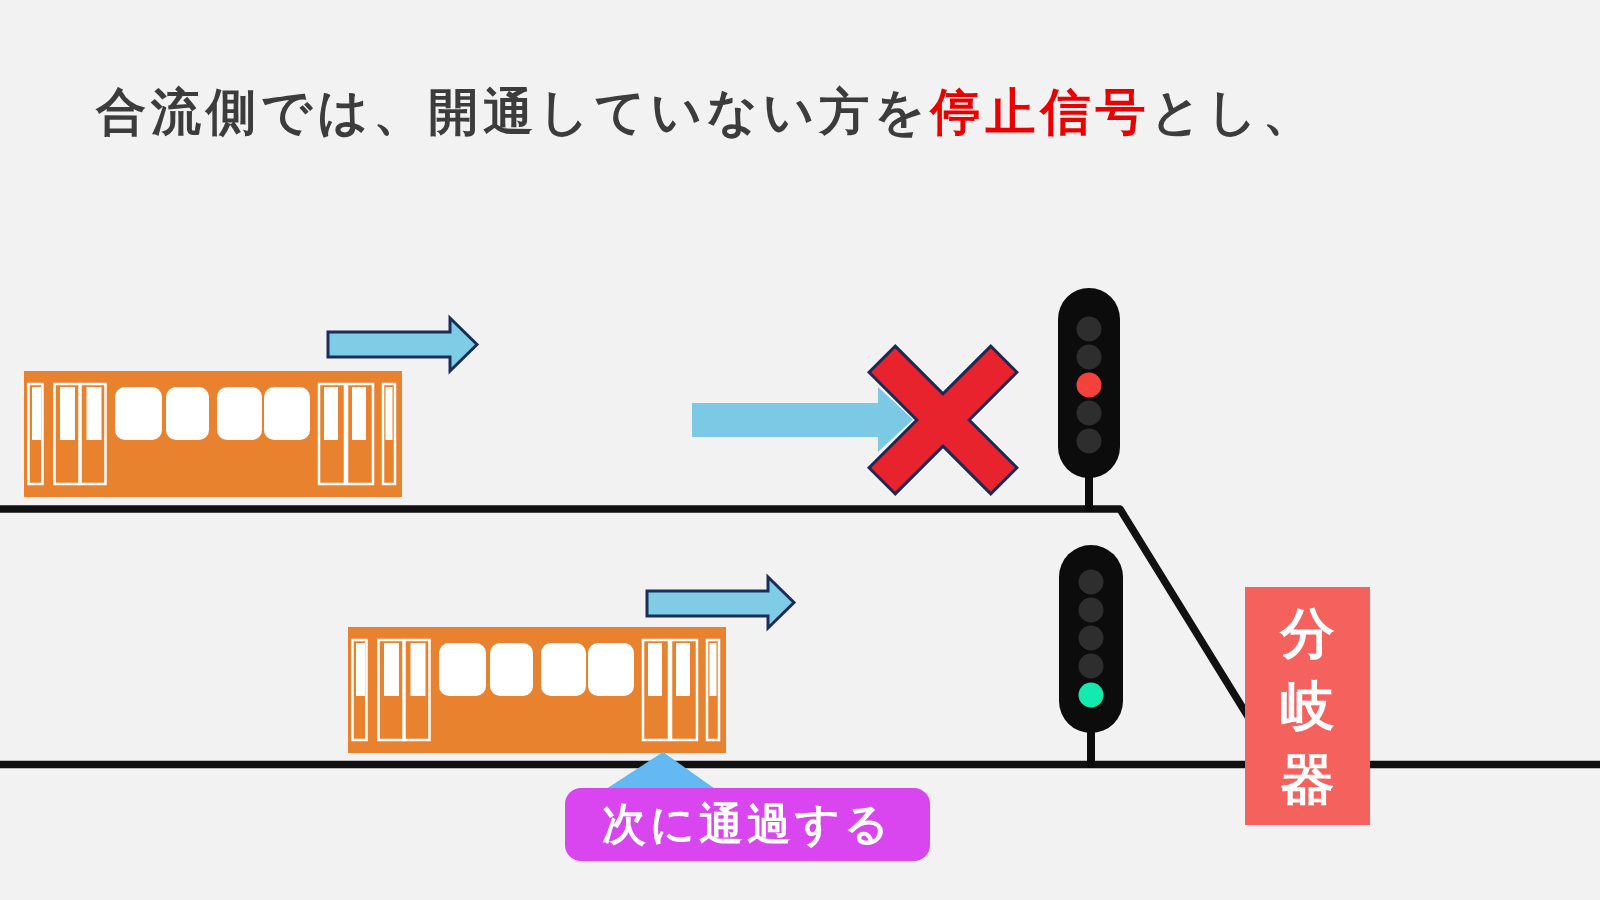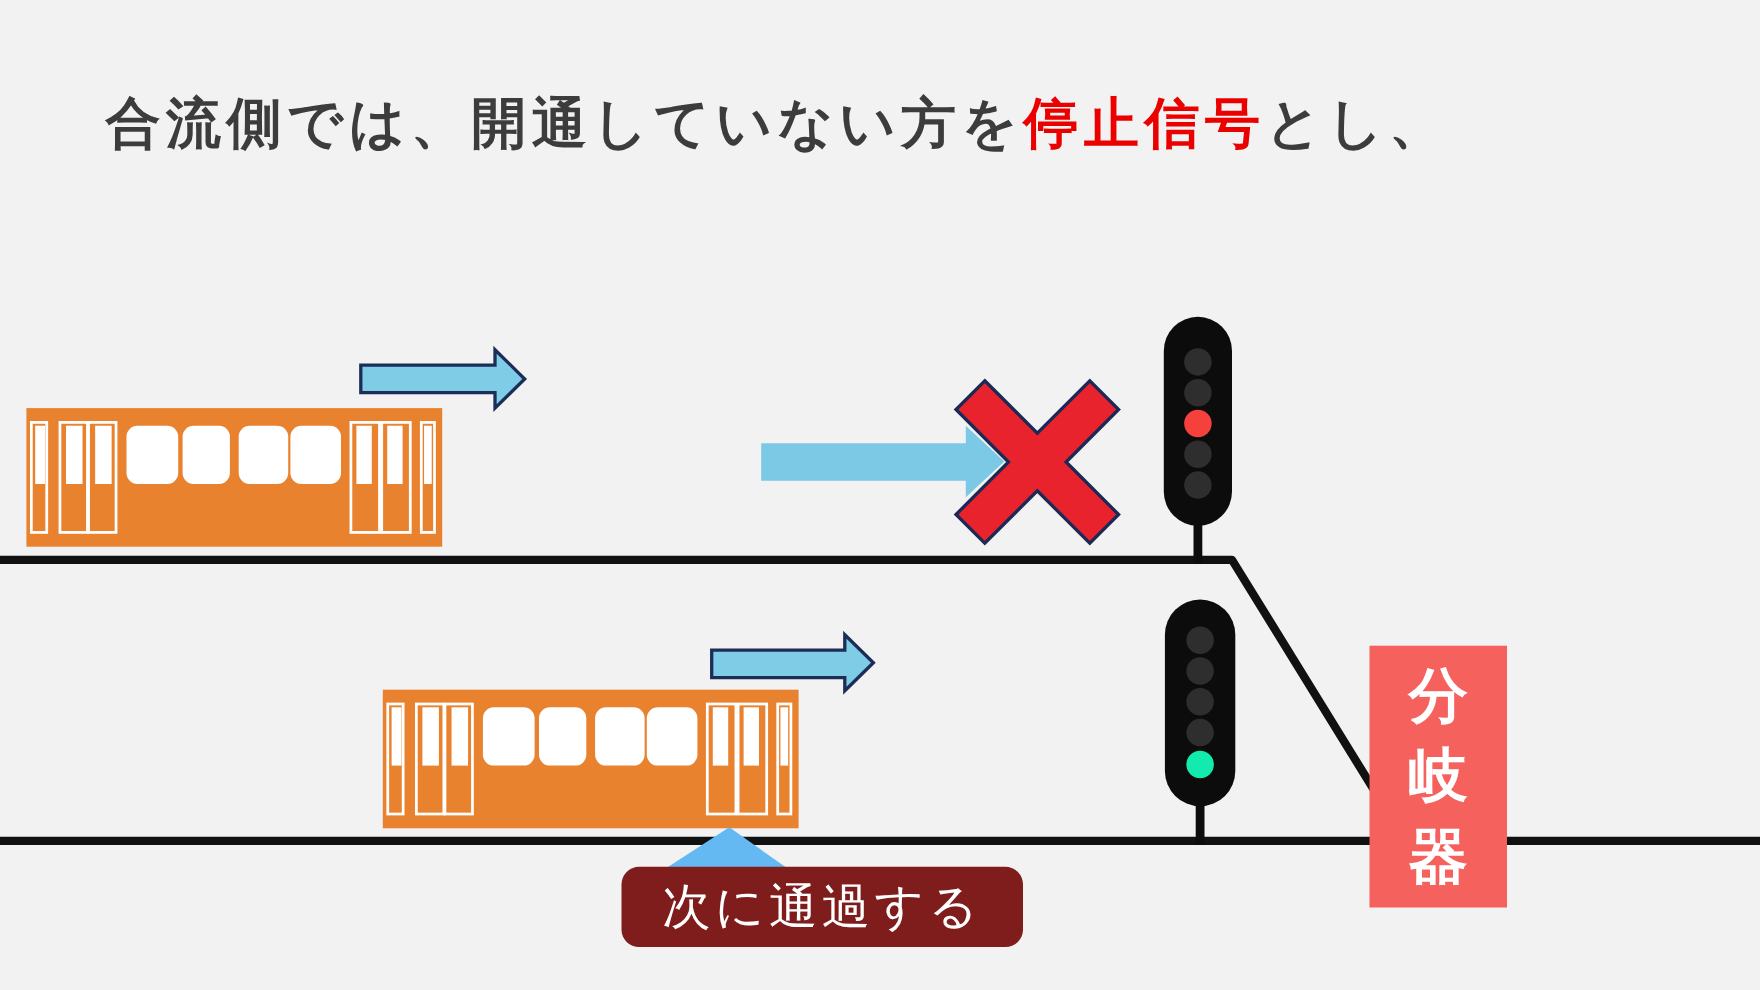--- a/index.html
+++ b/index.html
@@ -10,23 +10,23 @@
   }
   .stage svg{position:absolute;left:0;top:0;}
   .title{
     position:absolute;left:96px;top:78px;
     font-size:50px;font-weight:700;line-height:68px;
     color:#3C3C3C;letter-spacing:5px;white-space:nowrap;
   }
   .title .hl{color:#EB0000;}
   .callout{
     position:absolute;left:565px;top:788px;width:365px;height:73px;
-    background:#7f1d1d;border-radius:16px;
+    background:#d946ef;border-radius:16px;
     display:flex;align-items:center;justify-content:center;
-    color:#FFFFFF;font-size:44px;font-weight:400;letter-spacing:4px;
+    color:#FFFFFF;font-size:44px;font-weight:700;letter-spacing:4px;
     white-space:nowrap;
   }
   .switch-box{
     position:absolute;left:1245px;top:587px;width:125px;height:238px;
     background:#F5615C;
     display:flex;flex-direction:column;align-items:center;justify-content:space-evenly;
     color:#FFFFFF;font-size:54px;font-weight:700;line-height:1;
   }
 </style>
 </head>

